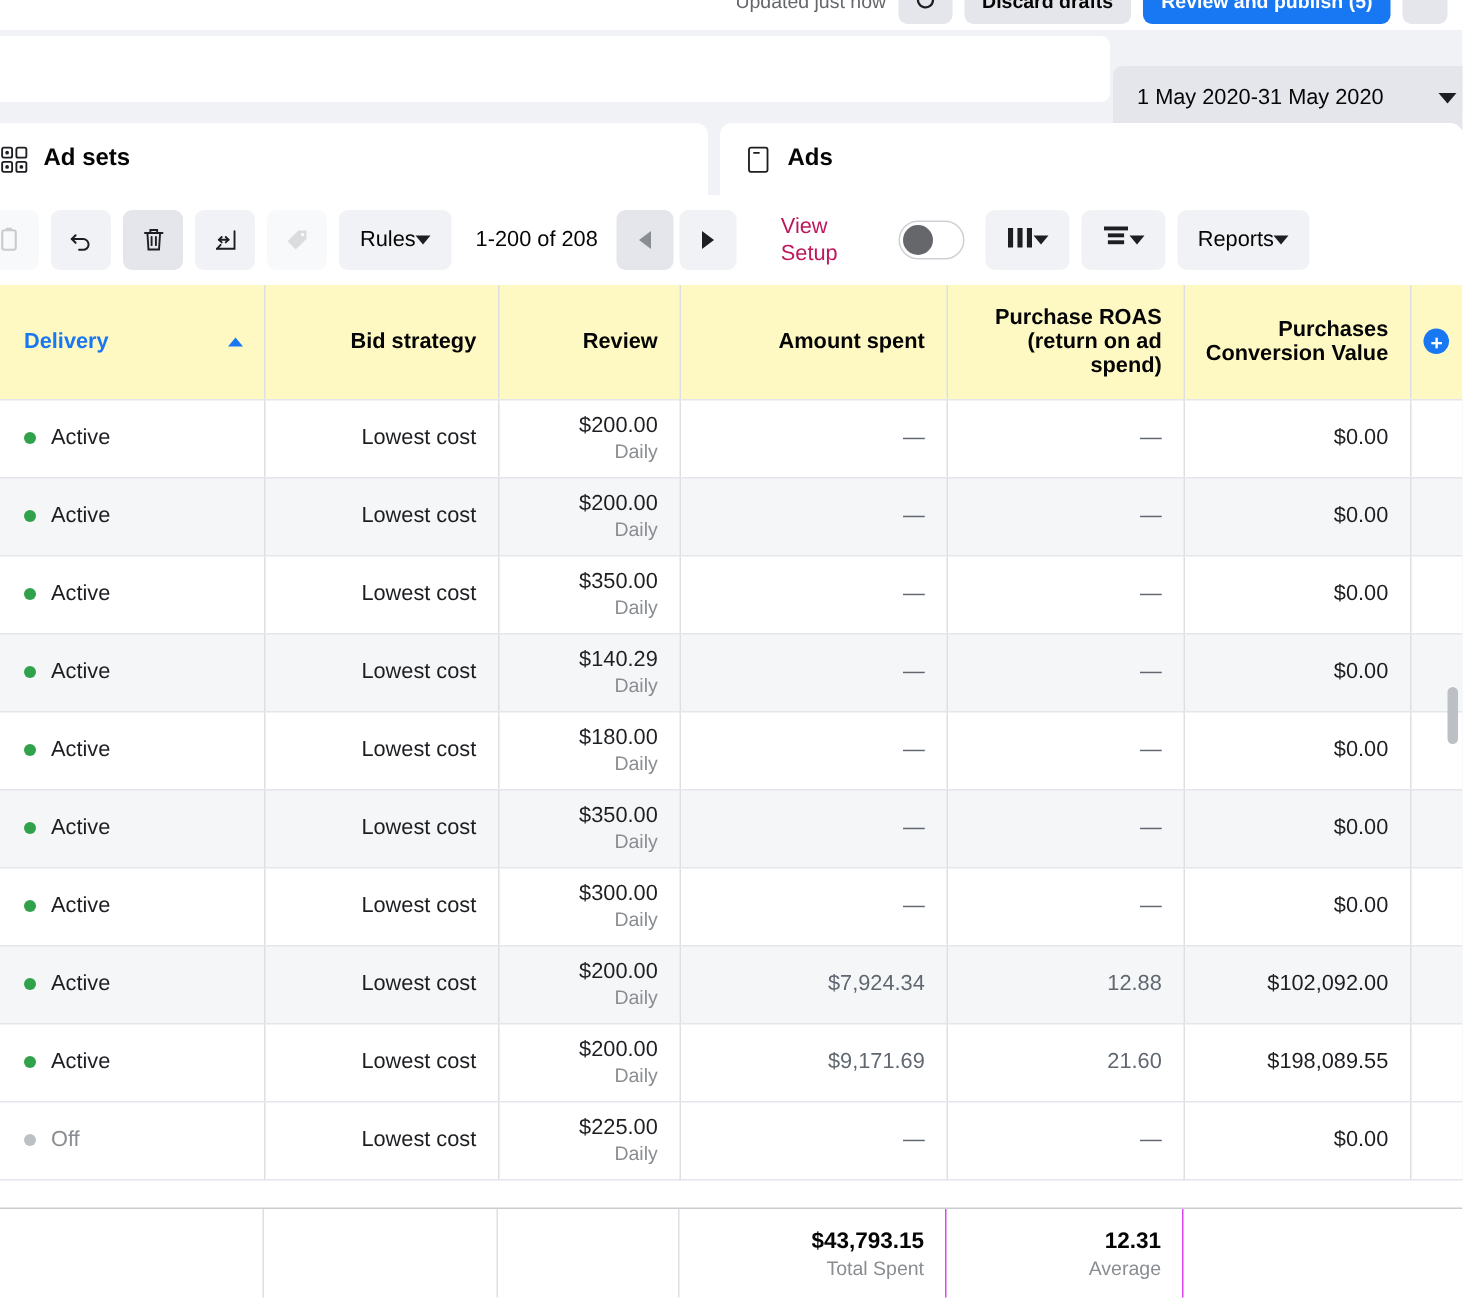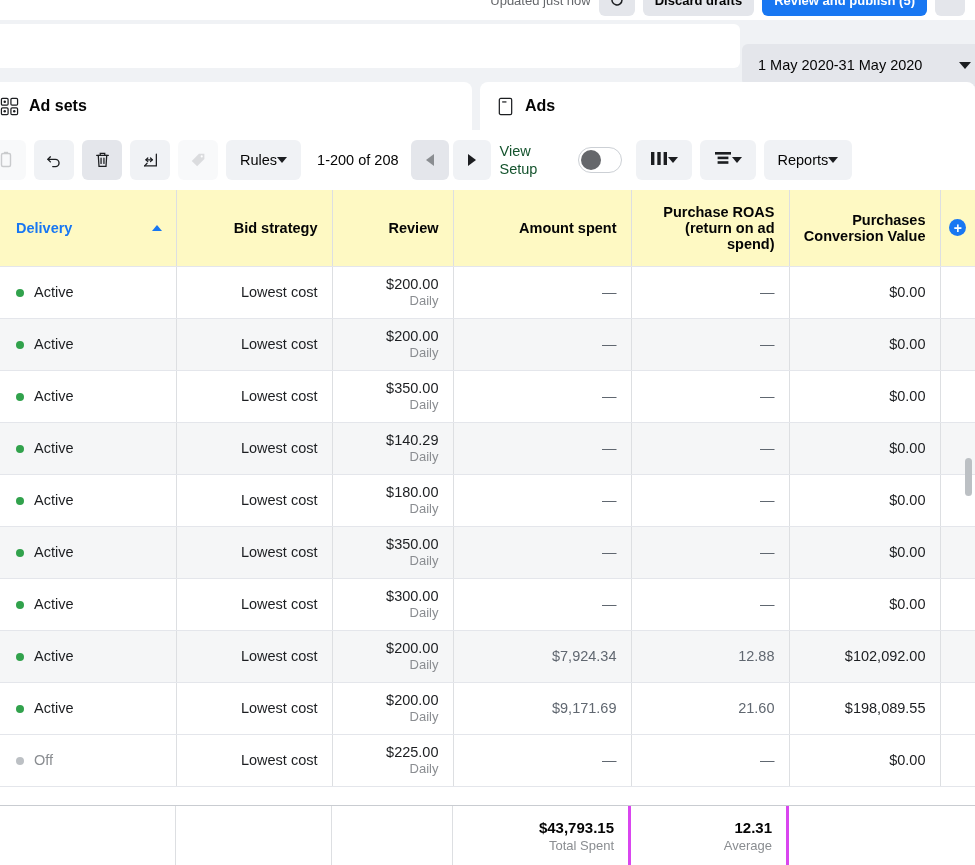--- a/index.html
+++ b/index.html
@@ -74,22 +74,22 @@
     height: 40px; min-width: 40px; border-radius: 6px; background: #f0f2f5;
     display: flex; align-items: center; justify-content: center;
     margin-right: 8px; border: none; color: #65676b; padding: 0 10px;
   }
   .ab-btn.disabled { opacity: .45; }
   .ab-btn.dd { padding: 0 14px; color: #050505; font-size: 14.5px; }
   .ab-btn.pager { width: 38px; min-width: 38px; padding: 0; }
   .ab-btn.pager.prev { background: #e4e6eb; margin-right: 4px; }
   .pagecount { font-size: 14.5px; color: #050505; margin: 0 12px 0 8px; white-space: nowrap; }
   .viewsetup {
-    font-size: 14.5px; color: #14532d; line-height: 1.25;
-    margin: 0 14px 0 1px; text-align: left; width: 56px;
+    font-size: 14.5px; color: #be185d; line-height: 1.25;
+    margin: 0 14px 0 22px; text-align: left; width: 56px;
   }
   .toggle {
     width: 44px; height: 26px; border-radius: 13px; background: #ffffff;
     border: 1px solid #ccd0d5; position: relative; margin: 0 14px 0 8px; flex: none;
   }
   .toggle .knob {
     position: absolute; left: 2px; top: 2px; width: 20px; height: 20px;
     border-radius: 50%; background: #65676b;
   }
   .caret-sm { width: 0; height: 0; border-left: 5px solid transparent;
@@ -143,21 +143,21 @@
   td.gutter { border-right: none; padding: 0; width: 35px; }
   .dash { color: #606770; }
 
   
   .totals {
     position: absolute; left: 0; bottom: 0; width: 975px; height: 60px;
     background: #ffffff; border-top: 1px solid #c9ccd1;
     display: flex; align-items: center;
   }
   .tot-cell {
-    height: 60px; border-right: 3px solid #d946ef; padding: 0 14px;
+    height: 60px; border-right: 1px solid #d946ef; padding: 0 14px;
     display: flex; flex-direction: column; align-items: flex-end;
     justify-content: center; text-align: right;
   }
   .tot-cell .v { font-size: 15px; font-weight: 700; color: #050505; }
   .tot-cell .l { font-size: 13px; color: #8a8d91; margin-top: 2px; }
   .tot-cell.blank { border-right: 1px solid #dddfe2; }
 
   
   .vscroll {
     position: absolute; right: 3px; top: 268px; width: 7px; height: 38px;

